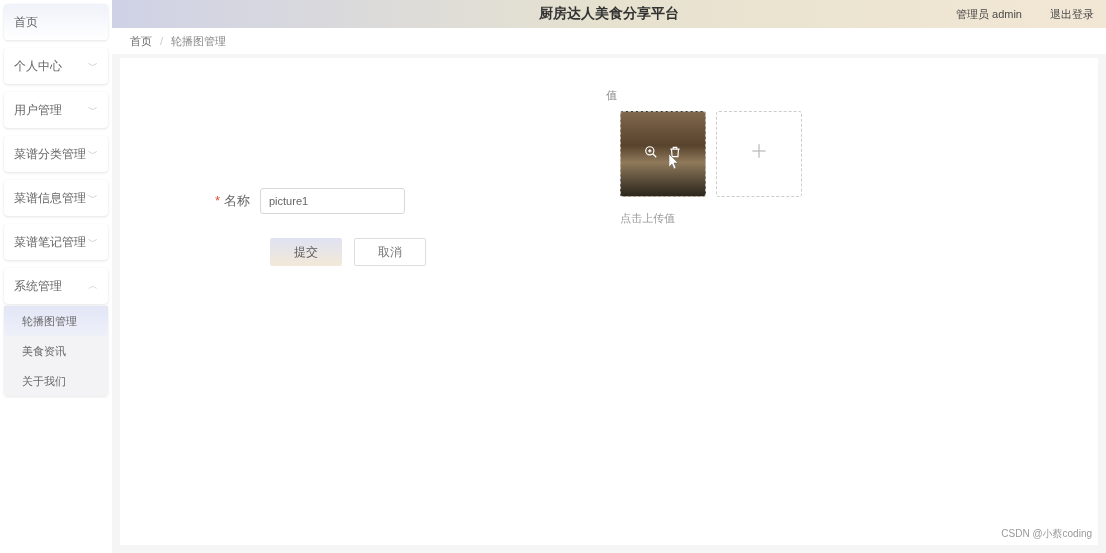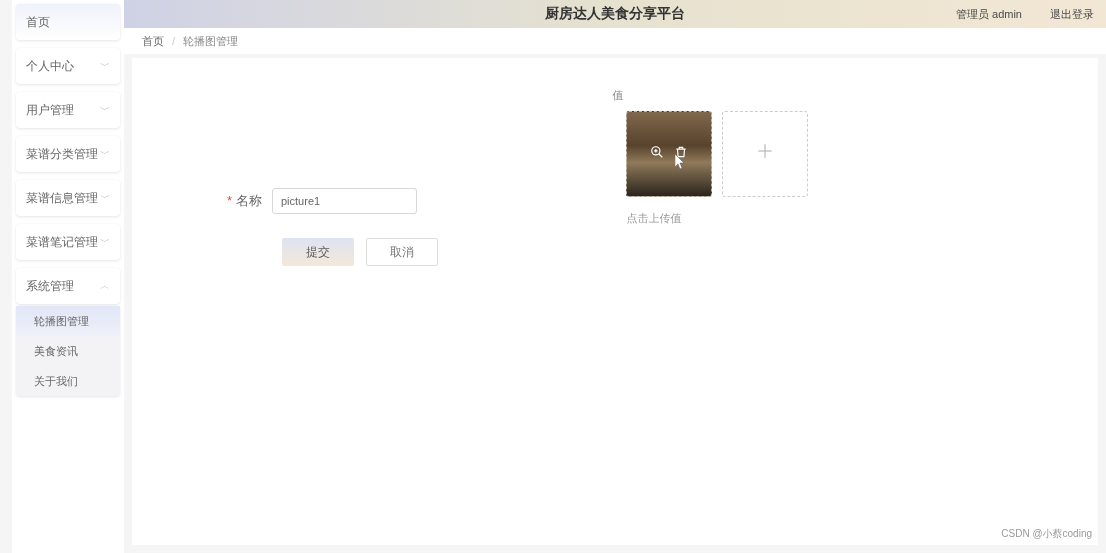--- a/index.html
+++ b/index.html
@@ -4,21 +4,21 @@
   <style>
     * { margin: 0; padding: 0; box-sizing: border-box; }
     body {
       font-family: -apple-system, "Helvetica Neue", Arial, sans-serif;
       background: #f5f5f5;
       width: 1106px;
       height: 553px;
       overflow: hidden;
       position: relative;
     }
-    .container { display: flex; height: 100%; margin-left: 12px; }
+    .container { display: flex; height: 100%; }
 
     
     .sidebar {
       width: 112px;
       background: #fff;
       padding: 4px 4px;
       display: flex;
       flex-direction: column;
       gap: 8px;
     }

